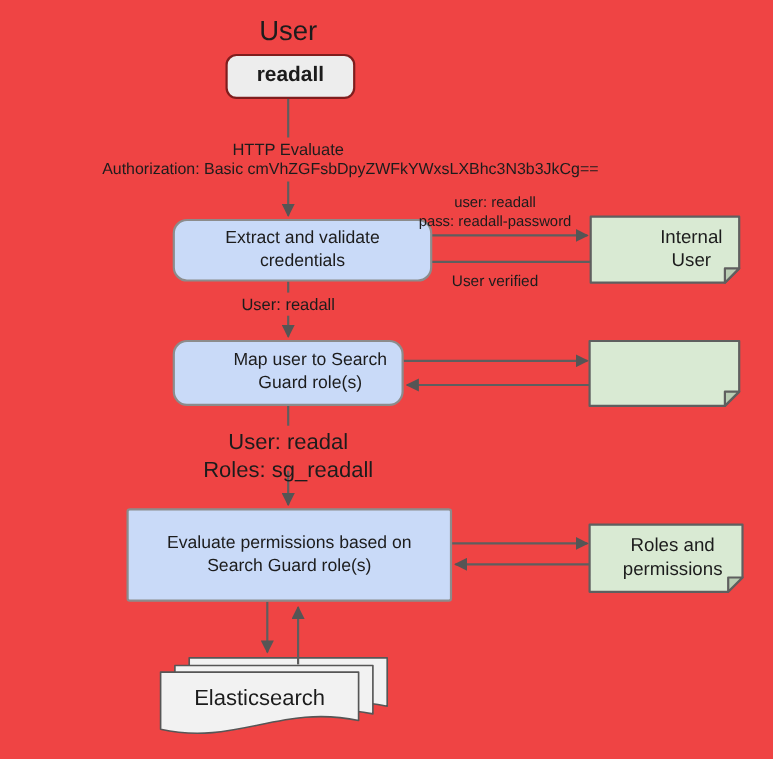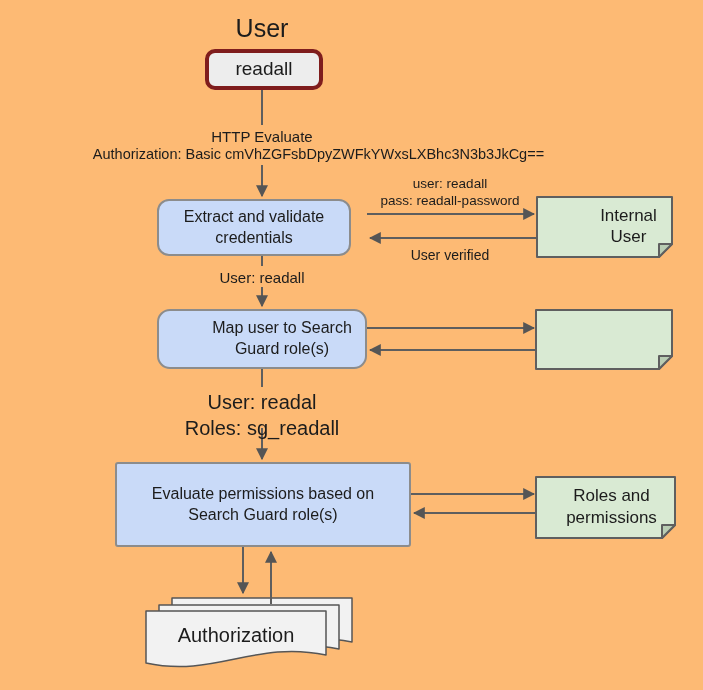--- a/index.html
+++ b/index.html
@@ -1,34 +1,34 @@
 <!DOCTYPE html>
 <html><head>
 <meta charset="utf-8">
 <style>
   html,body { margin:0; padding:0; background:#fff; }
   #canvas {
-    position:relative; width:703px; height:690px; background:#fdba74;
+    position:relative; width:703px; height:690px; background:#ef4444;
     font-family:"Liberation Sans", sans-serif; color:#1c1c1c; overflow:hidden;
   }
   #wires { position:absolute; left:0; top:0; z-index:1; }
   .lbl {
     position:absolute; z-index:2; text-align:center;
     white-space:pre-line; color:#1c1c1c; line-height:1.28;
   }
   .box {
     position:absolute; z-index:2; box-sizing:border-box;
     display:flex; align-items:center; justify-content:center;
     text-align:center; white-space:pre-line; line-height:1.3;
   }
   .step {
     background:#c9daf8; border:2px solid #8c8c8c; border-radius:13px; font-size:16px;
   }
   .actor {
-    background:#ededed; border:4px solid #7f1d1d; border-radius:10px; font-size:19px;
+    background:#ededed; border:2px solid #7f1d1d; border-radius:10px; font-size:19px;font-weight:bold;
   }
   .store-text { font-size:17px; line-height:1.25; }
   .title { font-size:25px; }
 </style>
 </head>
 <body>
 
 <div id="canvas">
 
   <svg id="wires" width="703" height="690" viewBox="0 0 703 690">
@@ -71,21 +71,21 @@
     </g>
   </svg>
 
   <div class="lbl title" style="left:162px; top:12px; width:200px;">User</div>
 
   <div class="box actor" style="left:205px; top:49px; width:118px; height:41px;">readall</div>
 
   <div class="lbl" style="left:112px; top:127px; width:300px; font-size:15px;">HTTP Evaluate</div>
   <div class="lbl" style="left:0px; top:145px; width:565px; font-size:14.5px;padding-left:36px;">Authorization: Basic cmVhZGFsbDpyZWFkYWxsLXBhc3N3b3JkCg==</div>
 
-  <div class="box step" style="left:157px; top:199px; width:194px; height:57px;border-radius:12px;">Extract and validate
+  <div class="box step" style="left:157px; top:199px; width:236px; height:57px;">Extract and validate
 credentials</div>
 
   <div class="lbl" style="left:366px; top:175px; width:168px; font-size:13.5px;">user: readall
 pass: readall-password</div>
   <div class="lbl" style="left:380px; top:247px; width:140px; font-size:14px;">User verified</div>
 
   <div class="box store-text" style="left:537px; top:197px; width:135px; height:58px;margin-left:24px;">Internal
 User</div>
 
   <div class="lbl" style="left:192px; top:268px; width:140px; font-size:15px;">User: readall</div>
@@ -96,15 +96,15 @@
 
   <div class="lbl" style="left:182px; top:390px; width:160px; font-size:20px;">User: readal
 Roles: sg_readall</div>
 
   <div class="box step" style="left:115px; top:462px; width:296px; height:85px; border-radius:3px;">Evaluate permissions based on
 Search Guard role(s)</div>
 
   <div class="box store-text" style="left:536px; top:477px; width:139px; height:59px;padding-left:12px;">Roles and
 permissions</div>
 
-  <div class="lbl" style="left:146px; top:623px; width:180px; font-size:20px;">Authorization</div>
+  <div class="lbl" style="left:146px; top:623px; width:180px; font-size:20px;">Elasticsearch</div>
 
 </div>
 
 </body></html>

